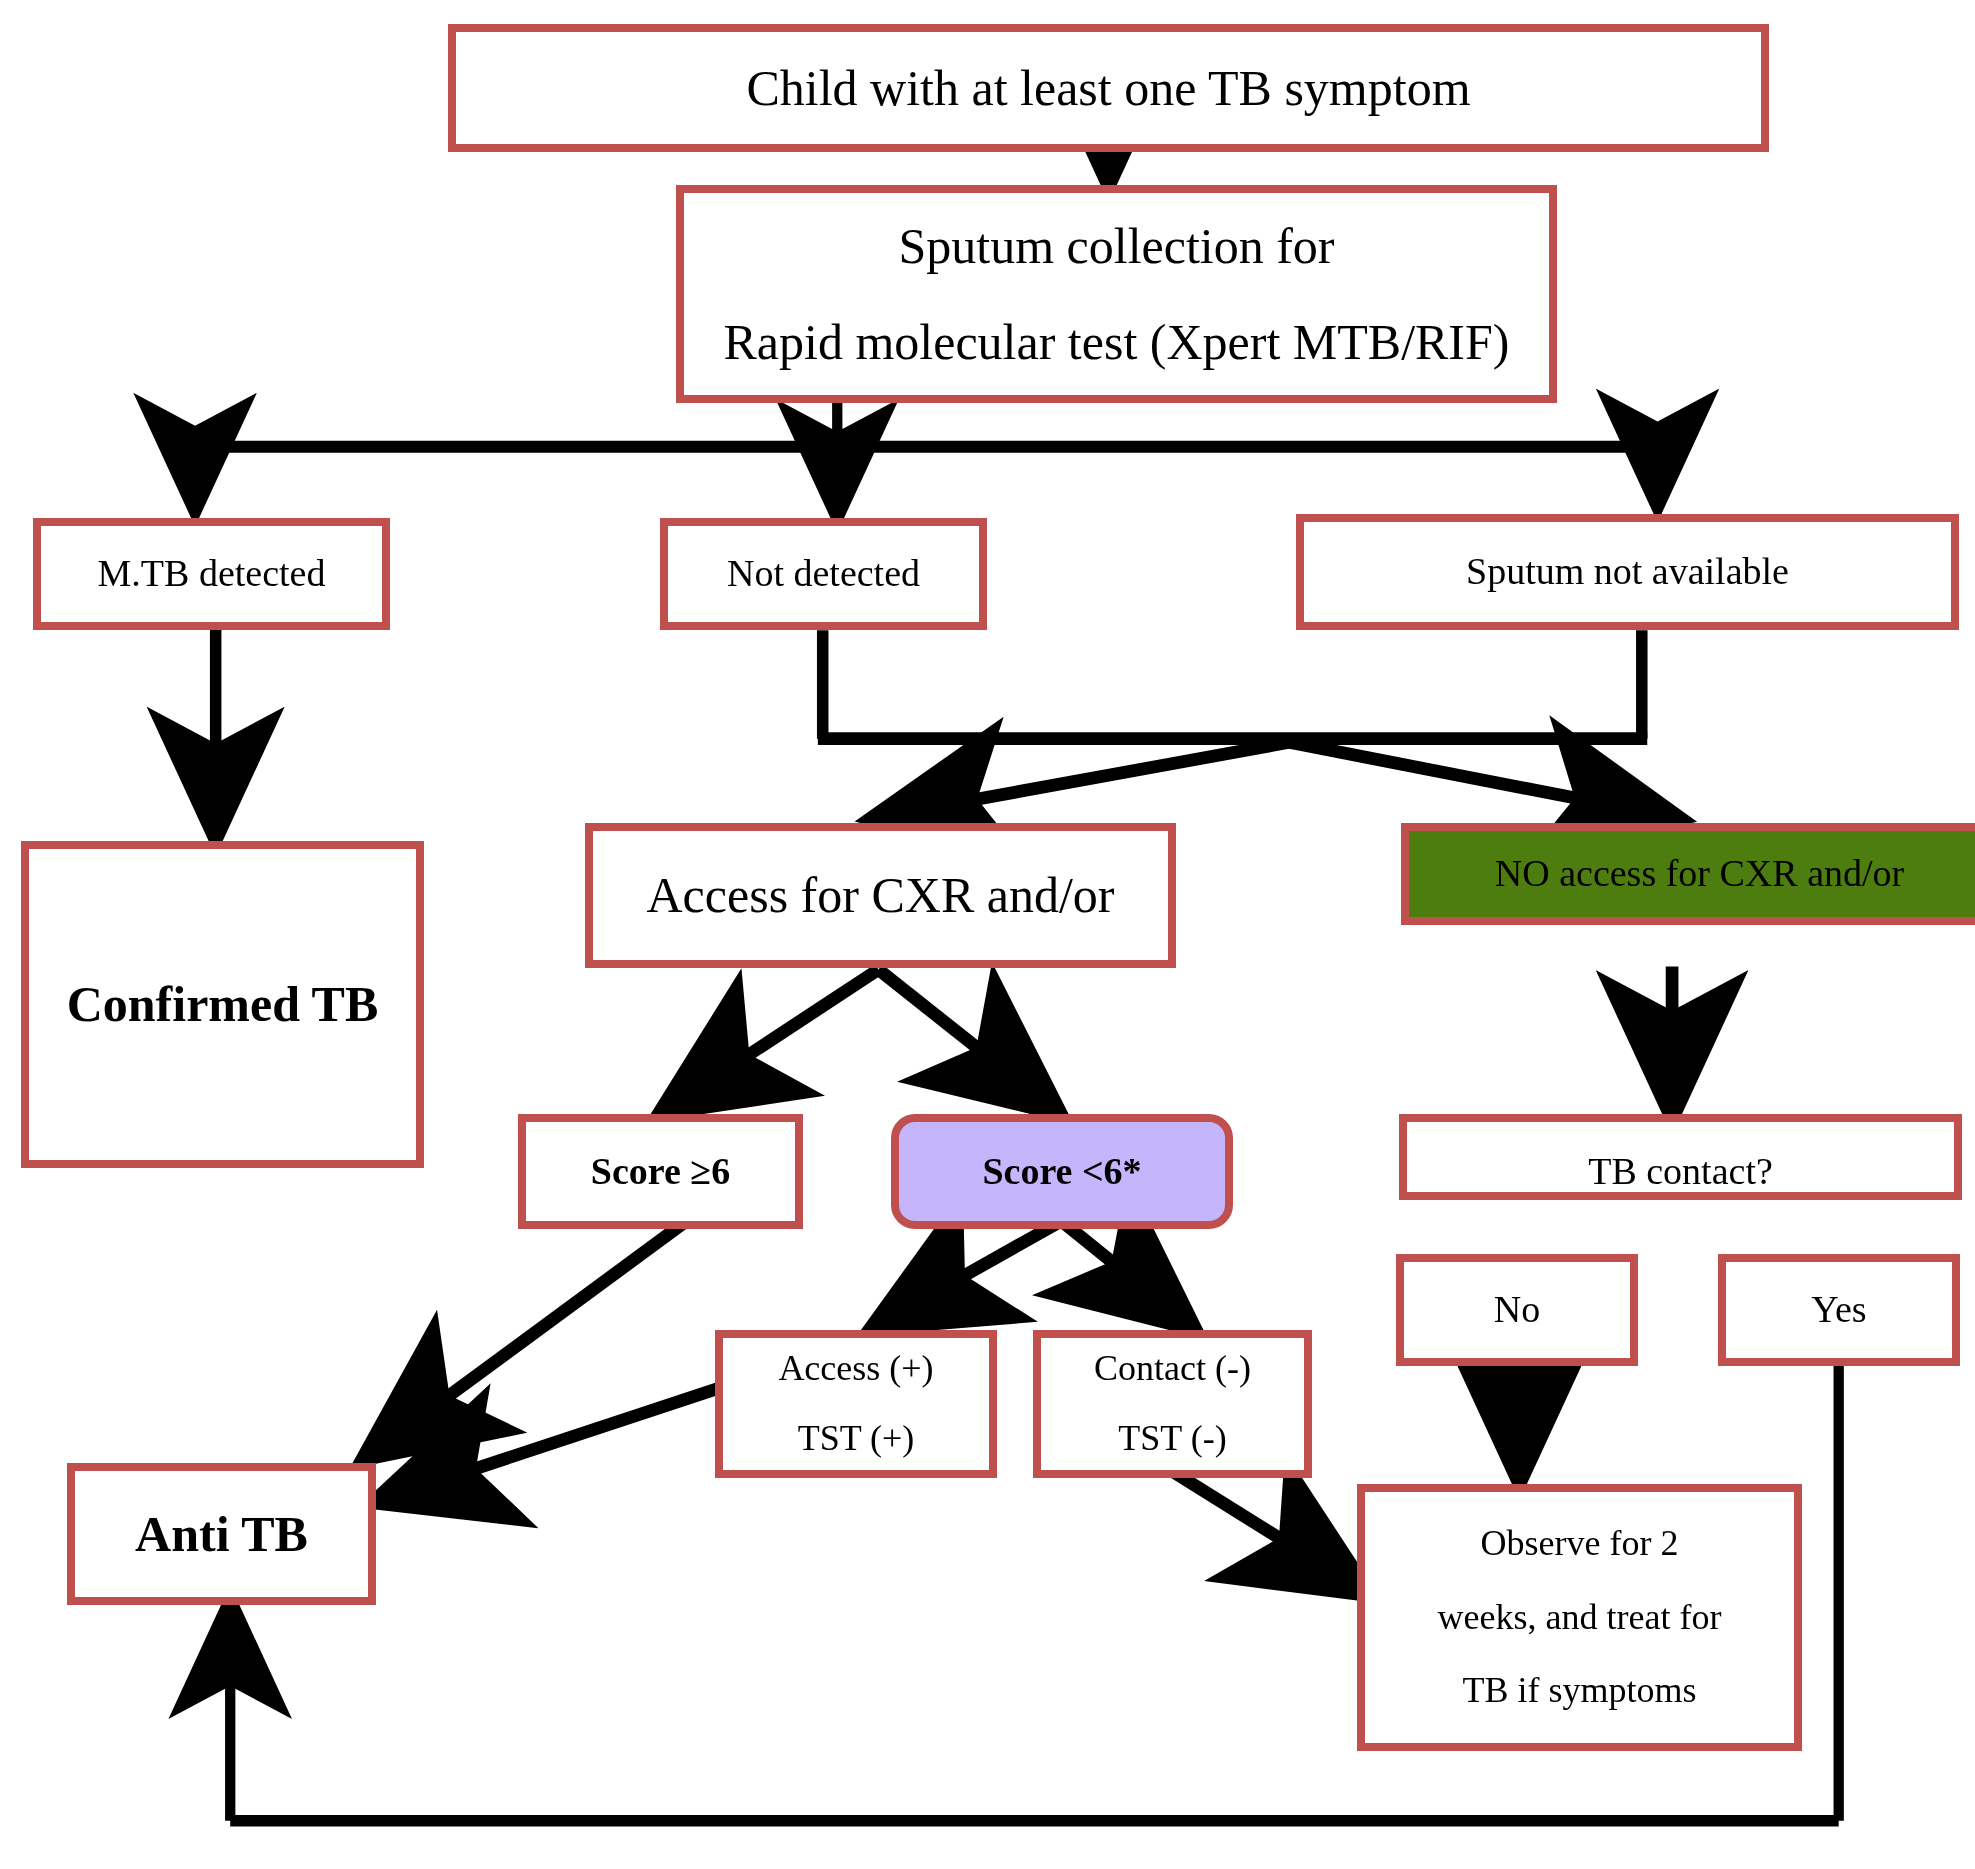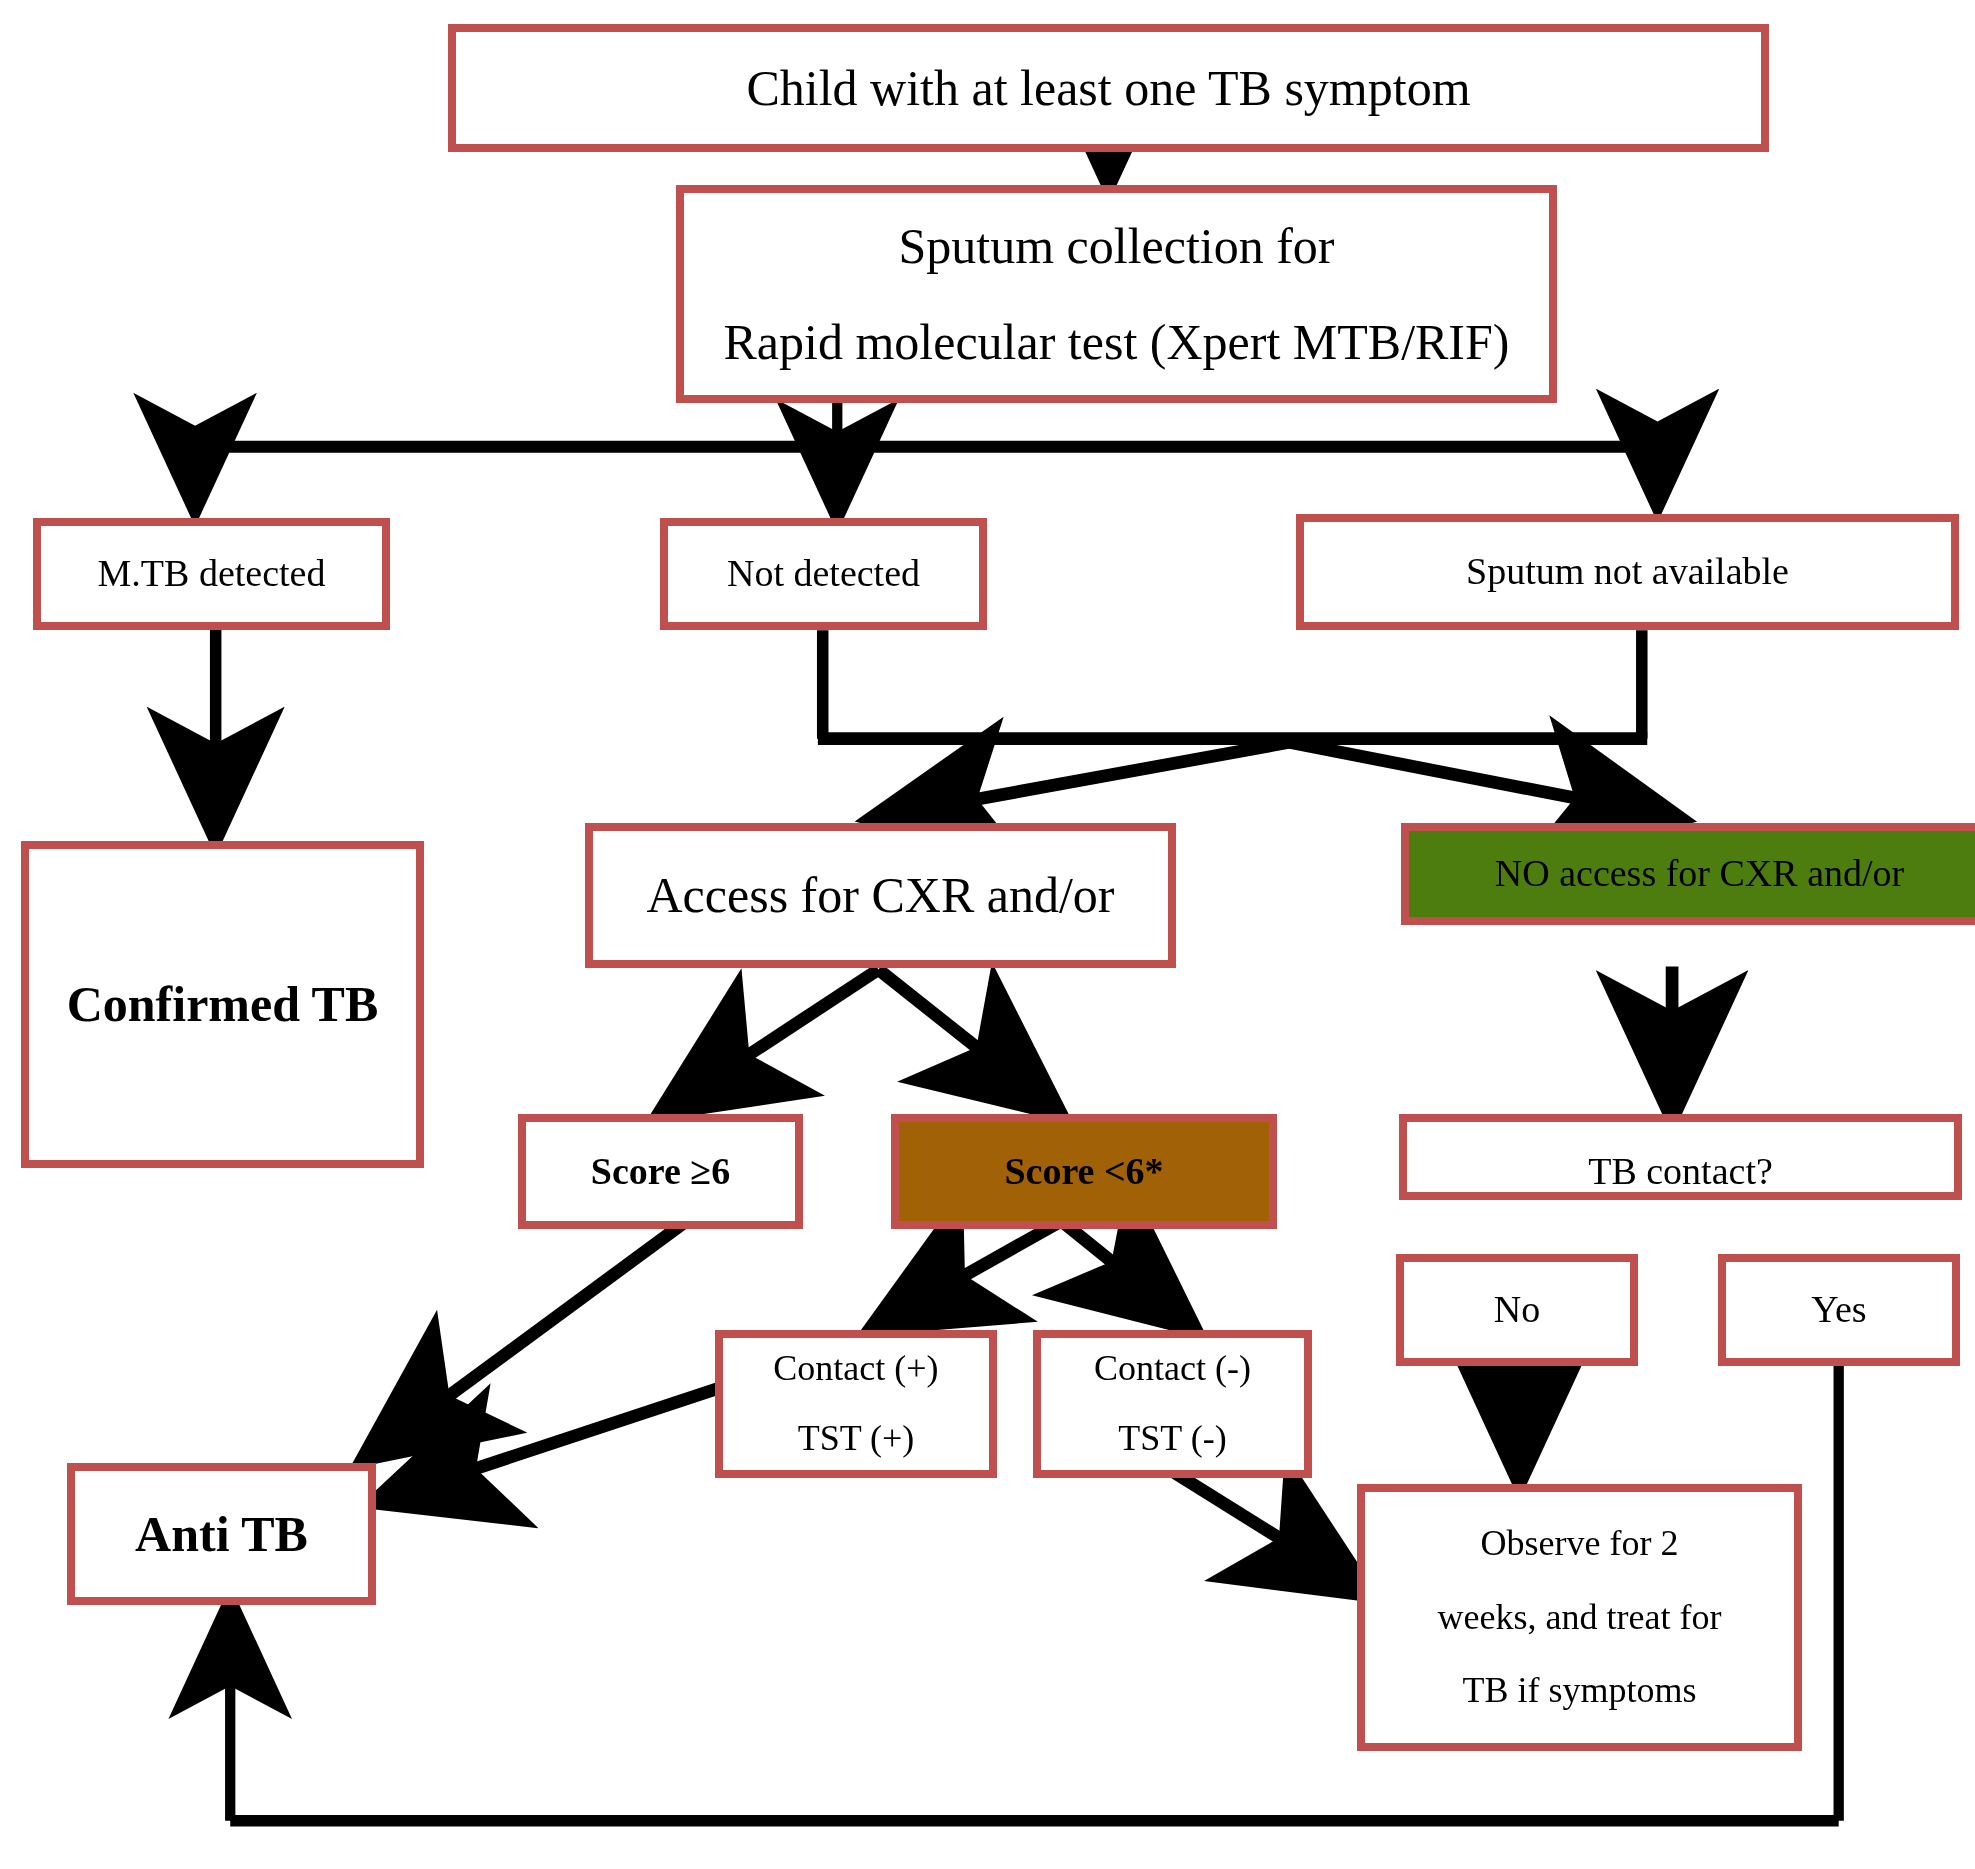--- a/index.html
+++ b/index.html
@@ -154,30 +154,30 @@
   </div>
 
   <div class="node" style="left: 1372px; top: 823px; width: 597px; height: 102px; border-color: rgb(192, 80, 77); background: #4d7c0f; color: rgb(0, 0, 0); margin-left: 29px;">
     <span class="line f-reg s62">NO access for CXR and/or</span>
   </div>
 
   <div class="node" style="left: 518px; top: 1114px; width: 285px; height: 115px; border-color: rgb(192, 80, 77); background: rgb(255, 255, 255); color: rgb(0, 0, 0);">
     <span class="line f-bold s62">Score ≥6</span>
   </div>
 
-  <div class="node" style="left: 891px; top: 1114px; width: 386px; height: 115px; border-color: rgb(192, 80, 77); background: #a16207; color: rgb(0, 0, 0);">
+  <div class="node" style="left: 891px; top: 1114px; width: 342px; height: 115px; border-color: rgb(192, 80, 77); background: #c4b5fd; color: rgb(0, 0, 0); border-radius: 24px;">
     <span class="line f-bold s62">Score &lt;6*</span>
   </div>
 
   <div class="node" style="left: 1399px; top: 1114px; width: 563px; height: 86px; border-color: rgb(192, 80, 77); background: rgb(255, 255, 255); color: rgb(0, 0, 0); justify-content: flex-end;">
     <span class="line f-reg s62">TB contact?</span>
   </div>
 
   <div class="node gap-s" style="left: 715px; top: 1330px; width: 282px; height: 148px; border-color: rgb(192, 80, 77); background: rgb(255, 255, 255); color: rgb(0, 0, 0);">
-    <span class="line f-reg s60">Contact (+)</span>
+    <span class="line f-reg s60">Access (+)</span>
     <span class="line f-reg s60">TST (+)</span>
   </div>
 
   <div class="node gap-s" style="left: 1033px; top: 1330px; width: 279px; height: 148px; border-color: rgb(192, 80, 77); background: rgb(255, 255, 255); color: rgb(0, 0, 0);">
     <span class="line f-reg s60">Contact (-)</span>
     <span class="line f-reg s60">TST (-)</span>
   </div>
 
   <div class="node" style="left: 1396px; top: 1254px; width: 242px; height: 112px; border-color: rgb(192, 80, 77); background: rgb(255, 255, 255); color: rgb(0, 0, 0);">
     <span class="line f-reg s62">No</span>

